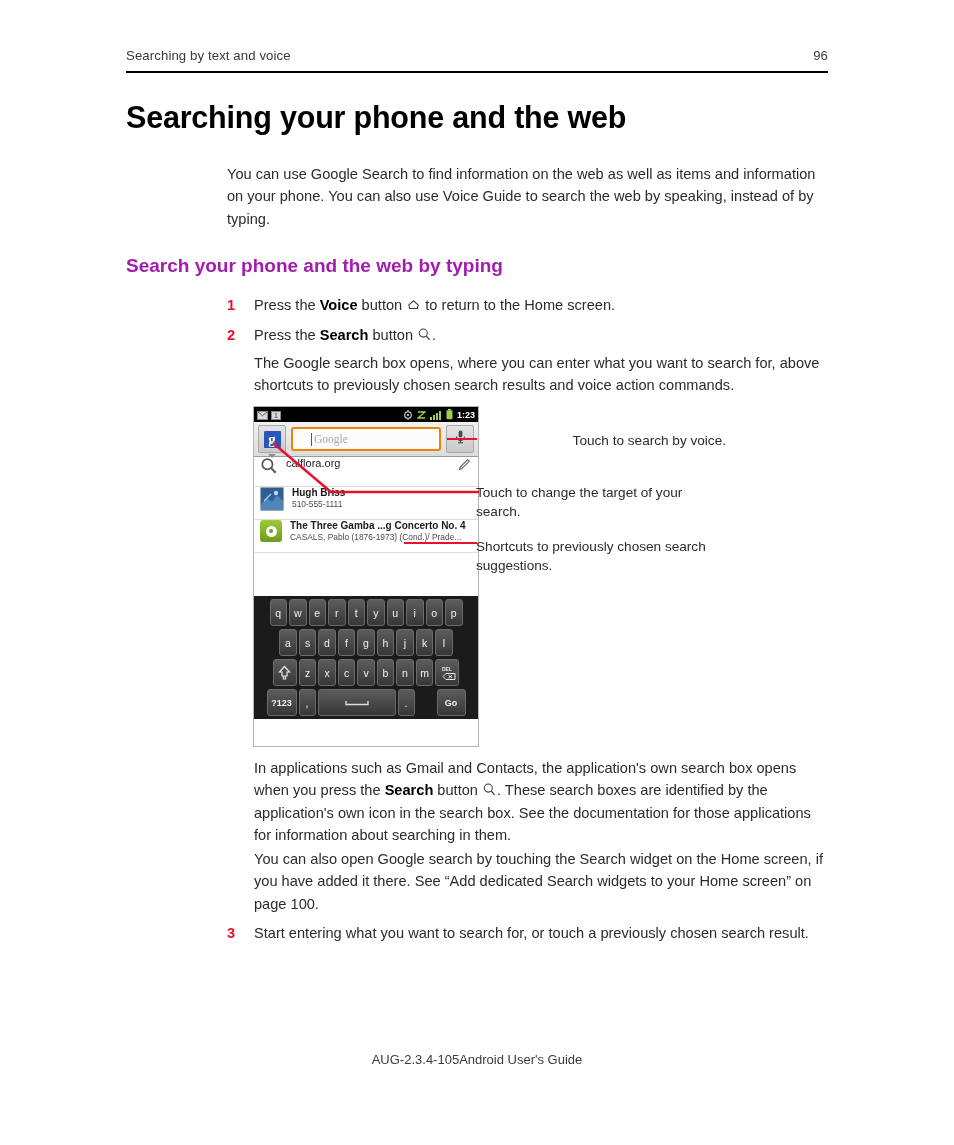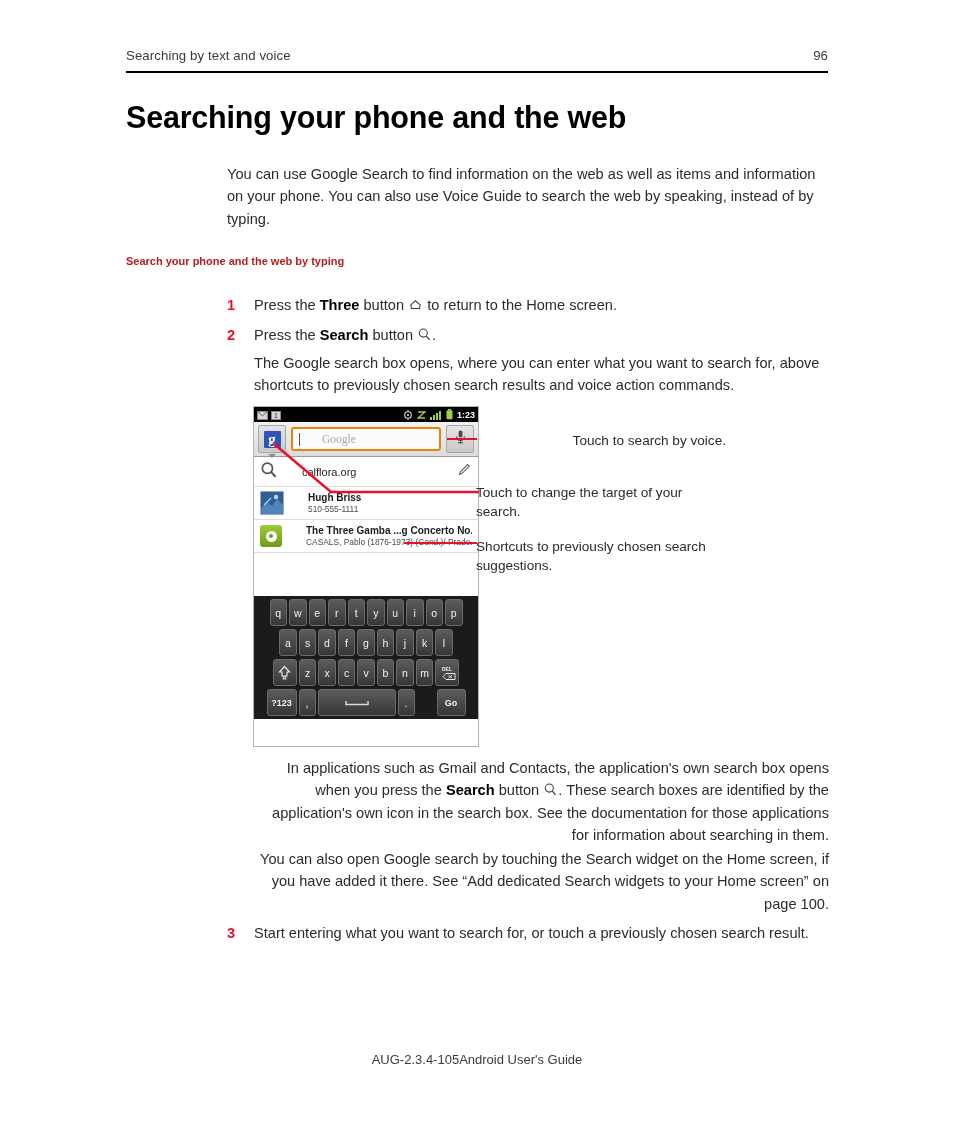--- a/index.html
+++ b/index.html
@@ -65,23 +65,23 @@
     font-size: 14.6px;
     line-height: 22.4px;
     color: #2b2b2b;
   }
 
   
   .sec-head {
     position: absolute;
     left: 126px;
     top: 255px;
-    font-size: 11px;
+    font-size: 19px;
     font-weight: bold;
-    color: #b91c1c;
+    color: #a21caf;
   }
 
   
   .step {
     position: absolute;
     left: 227px;
     width: 600px;
     font-size: 14.6px;
     line-height: 22.4px;
   }
@@ -181,47 +181,44 @@
   }
   .q-field {
     flex: 1;
     height: 24px;
     margin: 0 5px;
     background: #fcfcfc;
     border: 2px solid #e8840a;
     border-radius: 3px;
     display: flex;
     align-items: center;
-    padding-left: 6px;
+    padding-left: 18px;
     box-sizing: border-box;
     font-size: 11.5px;
     color: #a7a7a7;
     font-family: "Liberation Serif", serif;
     position: relative;
-    gap: 20px;
   }
   .caret-bar{
     width:1px;height:13px;background:#555;margin-right:2px;
   }
   .mic-btn {
     width: 26px; height: 26px;
     background: linear-gradient(#e4e4e4,#c9c9c9);
     border: 1px solid #a8a8a8;
     border-radius: 2px;
     display:flex;align-items:center;justify-content:center;
   }
 
   .row {
     display: flex;
-    align-items: center;
     border-bottom: 1px solid #dcdcdc;
     background: #fff;
     padding: 0 6px;
     box-sizing: border-box;
-    gap: 16px;
   }
   .row-web { height: 30px; }
   .row-item { height: 33px; }
   .row-txt { flex:1; margin-left: 8px; overflow:hidden; }
   .row-title {
     font-size: 10px;
     color: #1a1a1a;
     font-weight: bold;
     white-space: nowrap;
     font-family: "Liberation Sans", sans-serif;
@@ -308,21 +305,20 @@
     background: #e8112d;
   }
 
   
   .para {
     position: absolute;
     left: 254px;
     width: 575px;
     font-size: 14.6px;
     line-height: 22.4px;
-    text-align: right;
   }
 
   
   .footer {
     position: absolute;
     left: 126px;
     top: 1052px;
     width: 702px;
     display: flex;
     justify-content: center;
@@ -342,21 +338,21 @@
   <div class="runhead-rule"></div>
 
   <div class="page-title">Searching your phone and the web</div>
 
   <div class="intro">You can use Google Search to find information on the web as well as items and information on your phone. You can also use Voice Guide to search the web by speaking, instead of by typing.</div>
 
   <div class="sec-head">Search your phone and the web by typing</div>
 
   <div class="step" style="top:294px;">
     <span class="num">1</span>
-    <span class="txt"><span>Press the </span><b>Three</b><span> button </span><span class="ico"><svg viewBox="0 0 16 16" width="15" height="15">
+    <span class="txt"><span>Press the </span><b>Voice</b><span> button </span><span class="ico"><svg viewBox="0 0 16 16" width="15" height="15">
             <path d="M2.2 9.2 L8 4 L13.8 9.2" fill="none" stroke="#3a3a3a" stroke-width="1.1"></path>
             <path d="M3.6 9.2 L3.6 12.3 L12.4 12.3 L12.4 9.2" fill="none" stroke="#3a3a3a" stroke-width="1.1"></path>
           </svg></span><span> to return to the Home screen.</span></span>
   </div>
 
   <div class="step" style="top:324px;">
     <span class="num">2</span>
     <span class="txt"><span>Press the </span><b>Search</b><span> button </span><span class="ico"><svg viewBox="0 0 16 16" width="15" height="15">
             <circle cx="6.7" cy="6.5" r="4.3" fill="none" stroke="#3a3a3a" stroke-width="1.1"></circle>
             <line x1="9.9" y1="9.8" x2="13.4" y2="13.8" stroke="#3a3a3a" stroke-width="1.4"></line>

